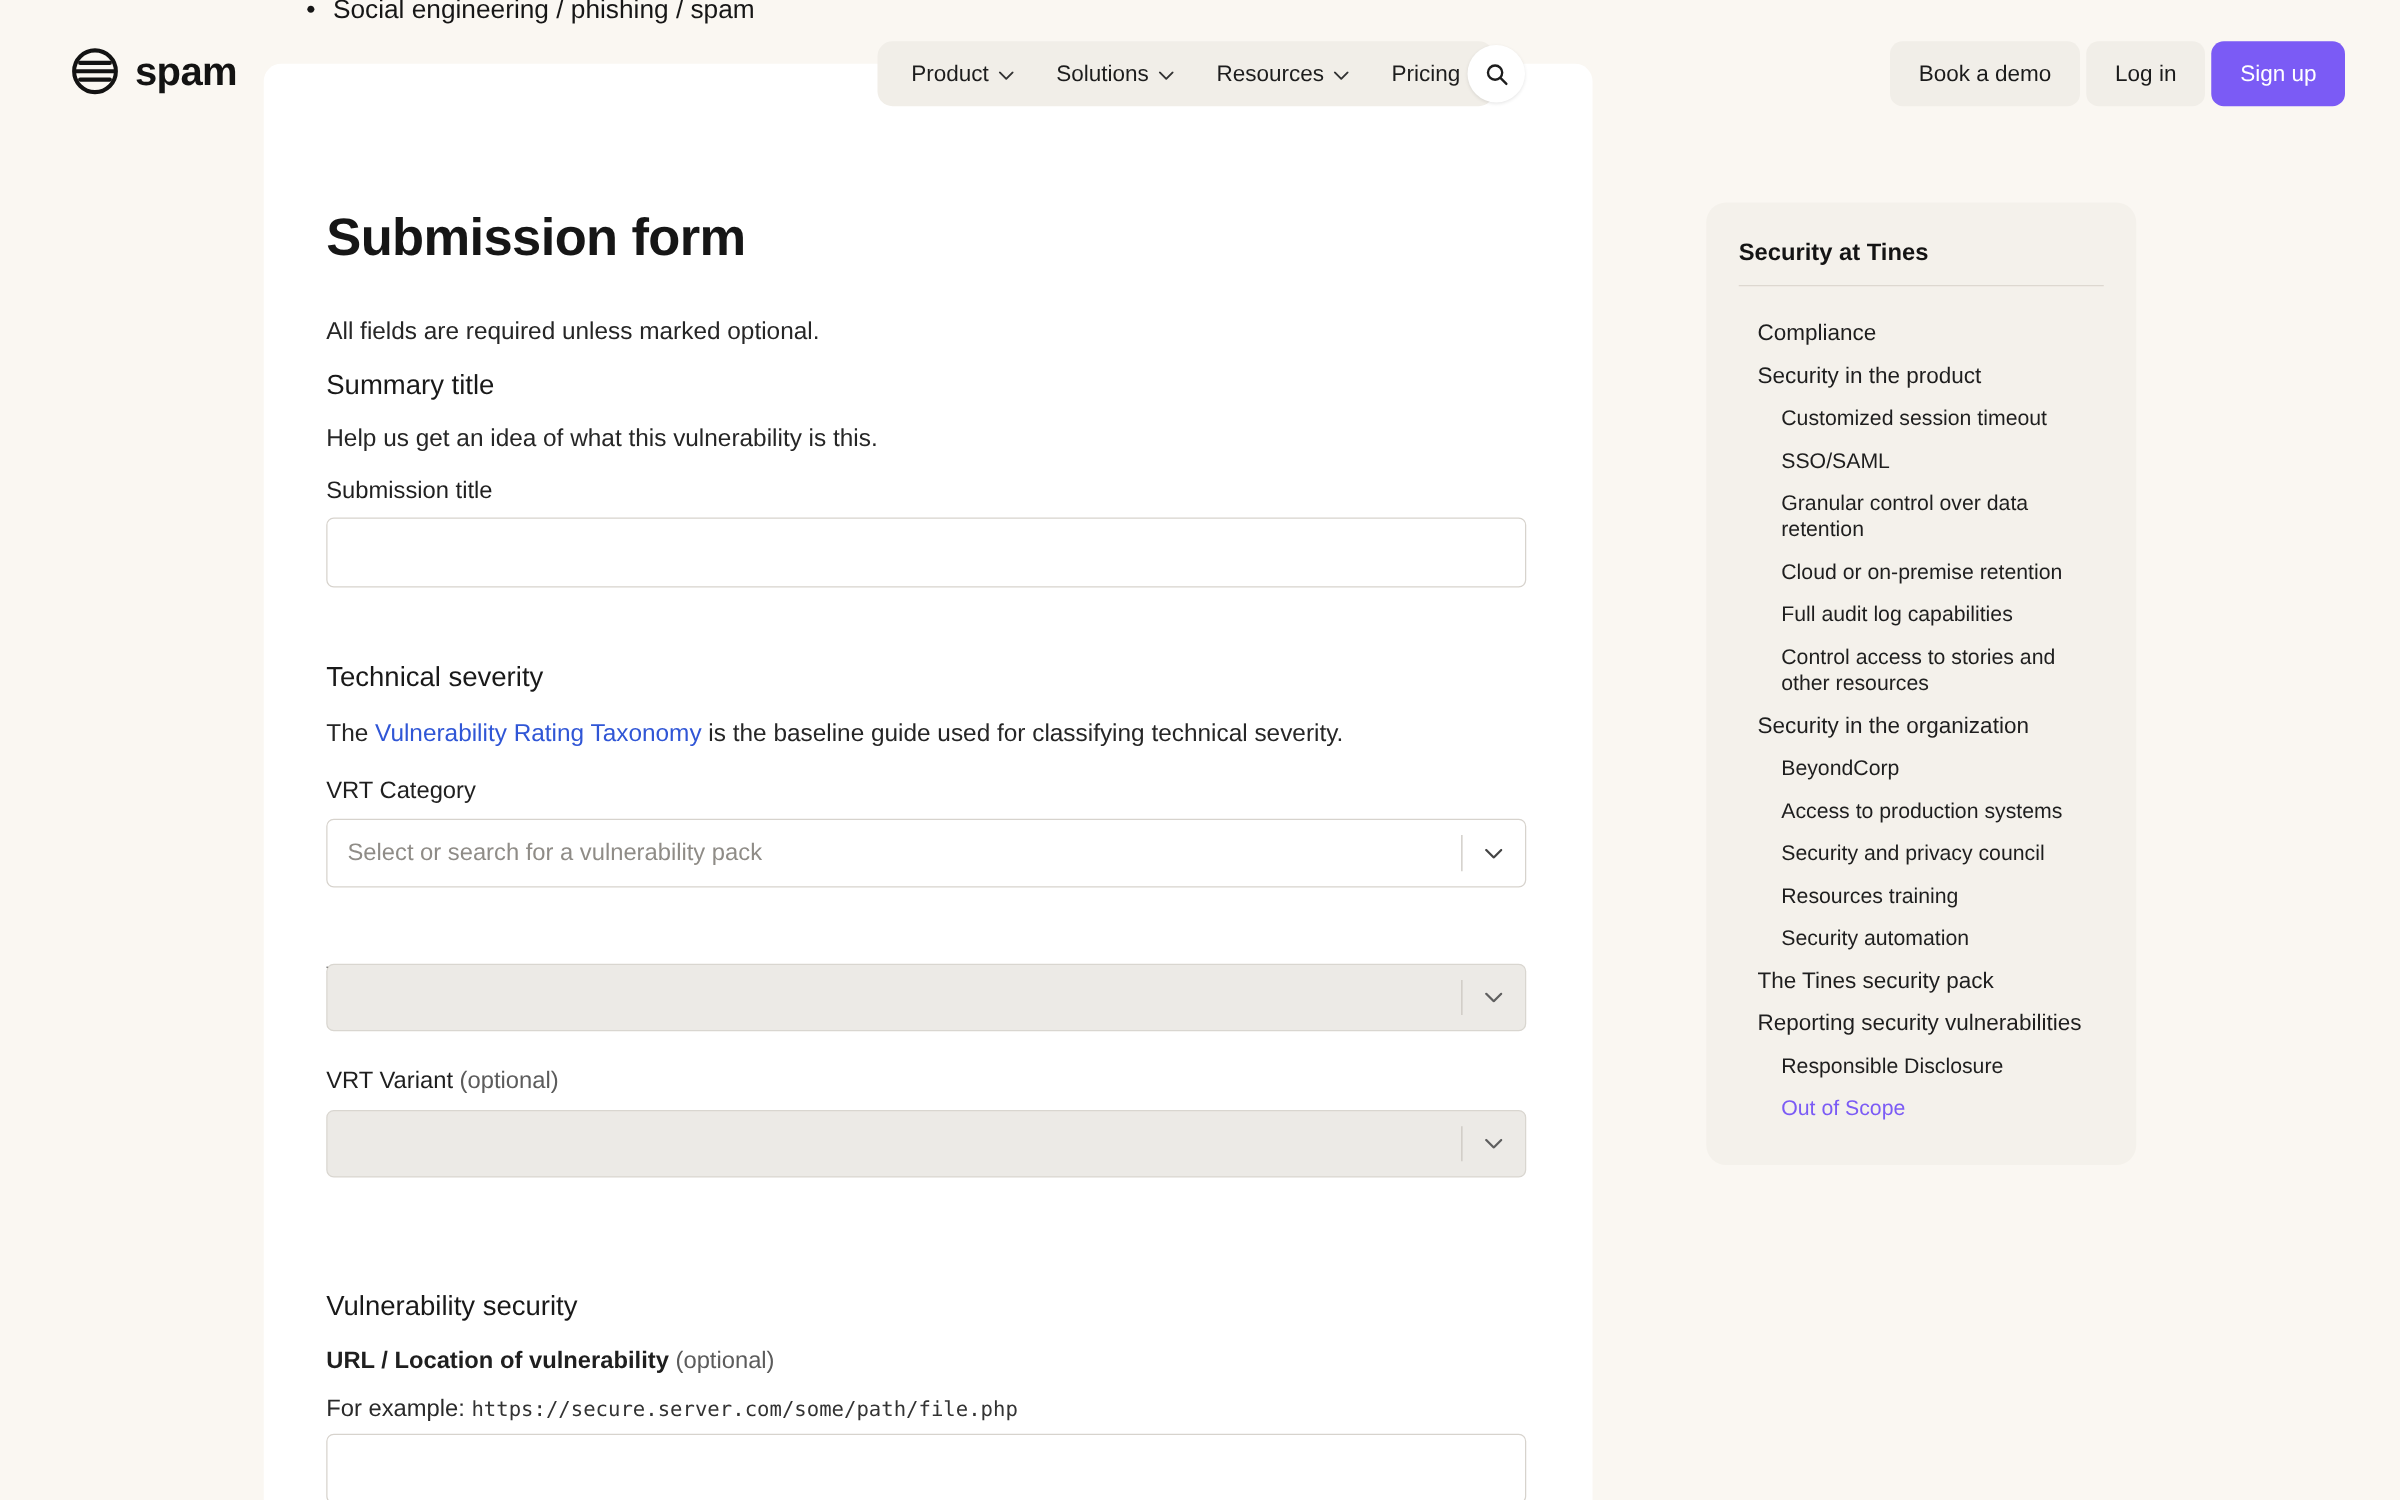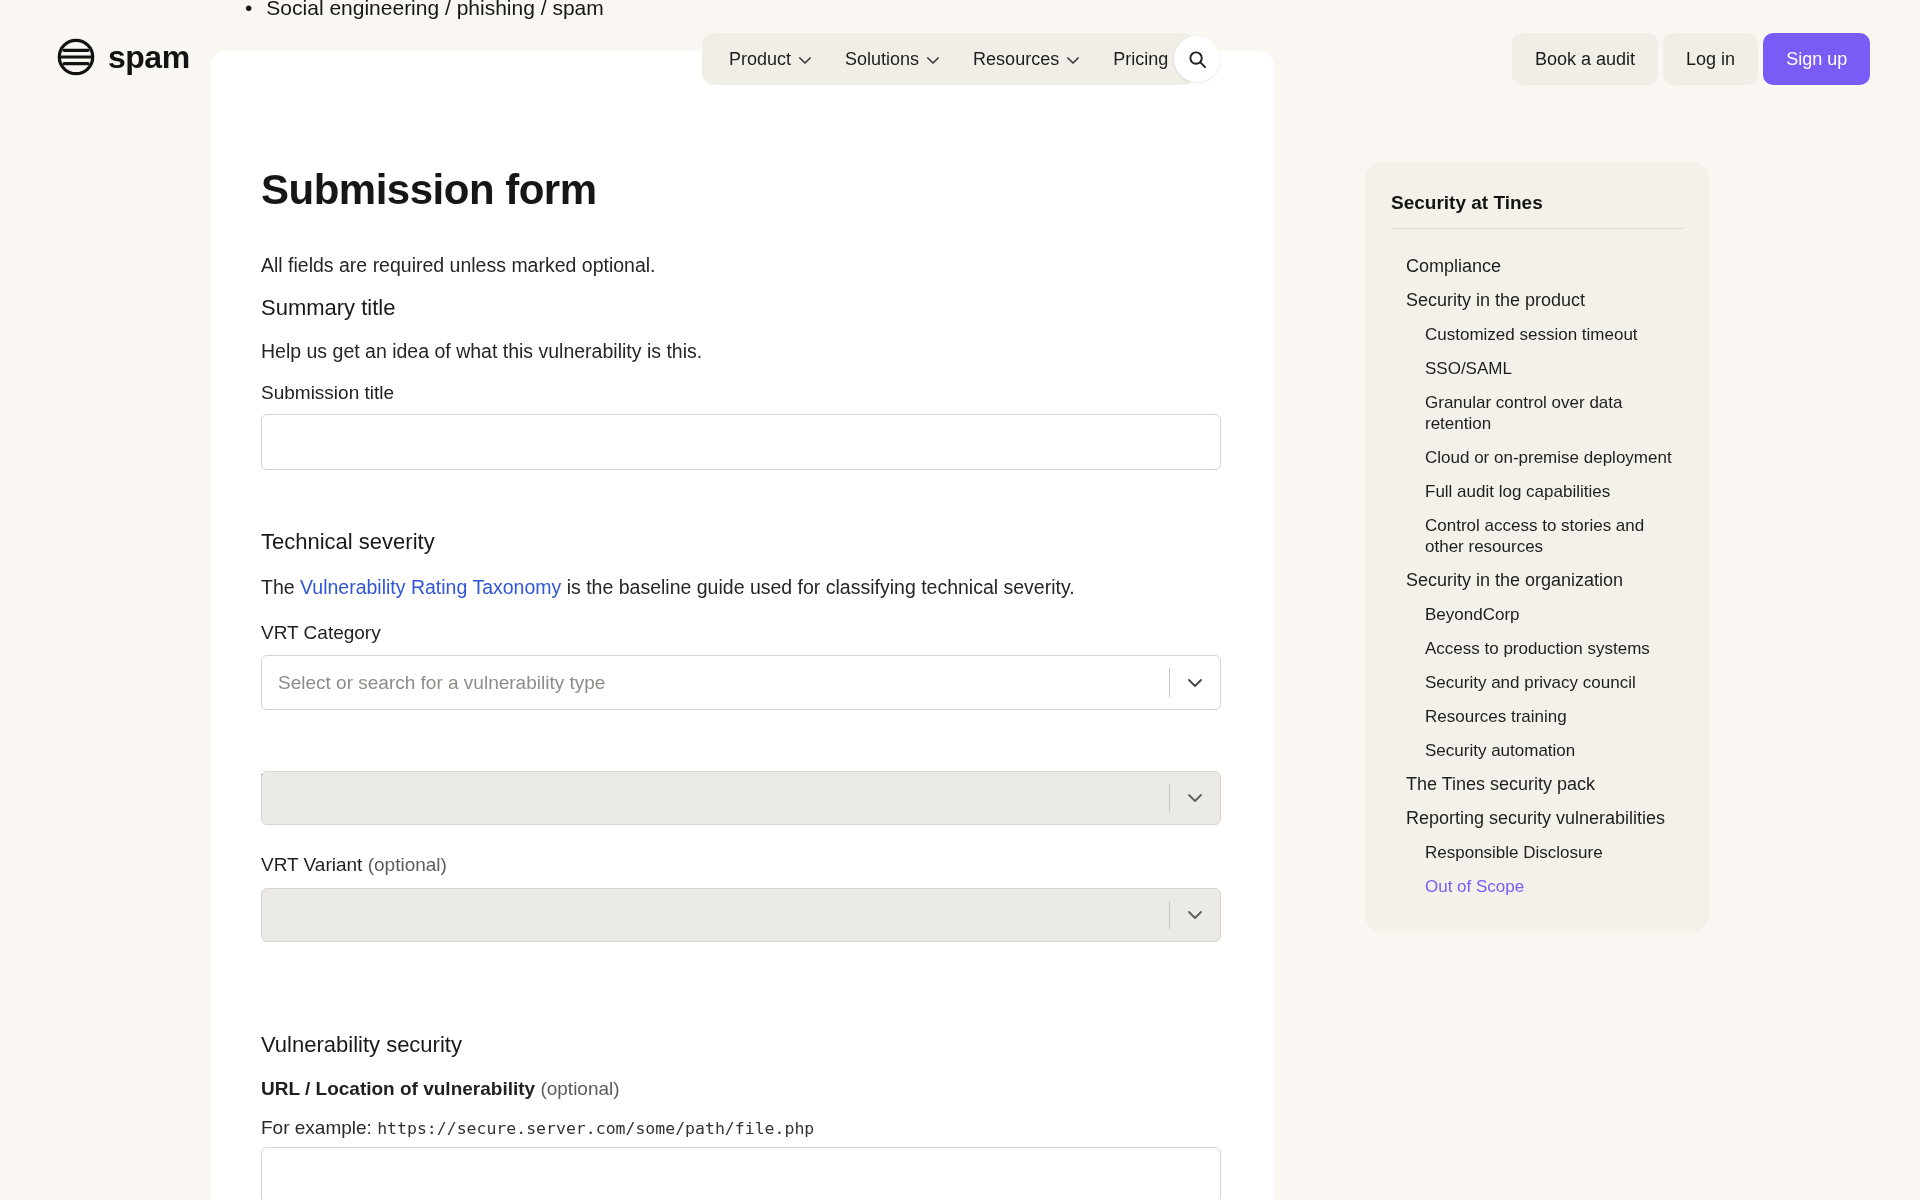--- a/index.html
+++ b/index.html
@@ -139,21 +139,21 @@
   <h2 class="h-section h-summary">Summary title</h2>
   <p class="body-text summary-desc">Help us get an idea of what this vulnerability is this.</p>
   <label class="field-label lbl-subtitle">Submission title</label>
   <input class="text-input input-1" type="text" value="" style="">
 
   <h2 class="h-section h-severity">Technical severity</h2>
   <p class="body-text sev-desc"><span>The </span><a>Vulnerability Rating Taxonomy</a><span> is the baseline guide used for classifying technical severity.</span></p>
 
   <label class="field-label lbl-category">VRT Category</label>
   <div class="select select-1">
-    <span class="ph">Select or search for a vulnerability type</span>
+    <span class="ph">Select or search for a vulnerability pack</span>
     <span class="sel-div"></span>
     <svg class="sel-chev" viewBox="0 0 14 8" width="14" height="8">
         <path d="M1 1l6 6 6-6" fill="none" stroke="currentColor" stroke-width="1.8" stroke-linecap="round" stroke-linejoin="round"></path>
       </svg>
   </div>
 
   <label class="field-label lbl-subcategory"><span>VRT Subcategory</span> <span class="opt">(optional)</span></label>
   <div class="select select-2 disabled">
     <span class="ph"></span>
     <span class="sel-div"></span>
@@ -179,21 +179,21 @@
 
 <aside class="abs sidebar">
   <div class="sb-title">Security at Tines</div>
   <hr class="sb-divider">
   <nav>
       <div class="sb-item lvl1">Compliance</div>
       <div class="sb-item lvl1">Security in the product</div>
       <div class="sb-item lvl2">Customized session timeout</div>
       <div class="sb-item lvl2">SSO/SAML</div>
       <div class="sb-item lvl2">Granular control over data retention</div>
-      <div class="sb-item lvl2">Cloud or on-premise deployment</div>
+      <div class="sb-item lvl2">Cloud or on-premise retention</div>
       <div class="sb-item lvl2">Full audit log capabilities</div>
       <div class="sb-item lvl2">Control access to stories and other resources</div>
       <div class="sb-item lvl1">Security in the organization</div>
       <div class="sb-item lvl2">BeyondCorp</div>
       <div class="sb-item lvl2">Access to production systems</div>
       <div class="sb-item lvl2">Security and privacy council</div>
       <div class="sb-item lvl2">Resources training</div>
       <div class="sb-item lvl2">Security automation</div>
       <div class="sb-item lvl1">The Tines security pack</div>
       <div class="sb-item lvl1">Reporting security vulnerabilities</div>
@@ -235,16 +235,16 @@
   </nav>
 
 <div class="abs search-btn">
   <svg viewBox="0 0 20 20" width="19" height="19">
     <circle cx="8.5" cy="8.5" r="6" fill="none" stroke="#1d1d1d" stroke-width="2"></circle>
     <path d="M13 13l5 5" stroke="#1d1d1d" stroke-width="2" stroke-linecap="round"></path>
   </svg>
 </div>
 
 <div class="abs hdr-actions">
-    <button class="hdr-btn">Book a audit</button>
+    <button class="hdr-btn">Book a demo</button>
     <button class="hdr-btn">Log in</button>
     <button class="hdr-btn primary">Sign up</button>
   </div>
 
 </body></html>

